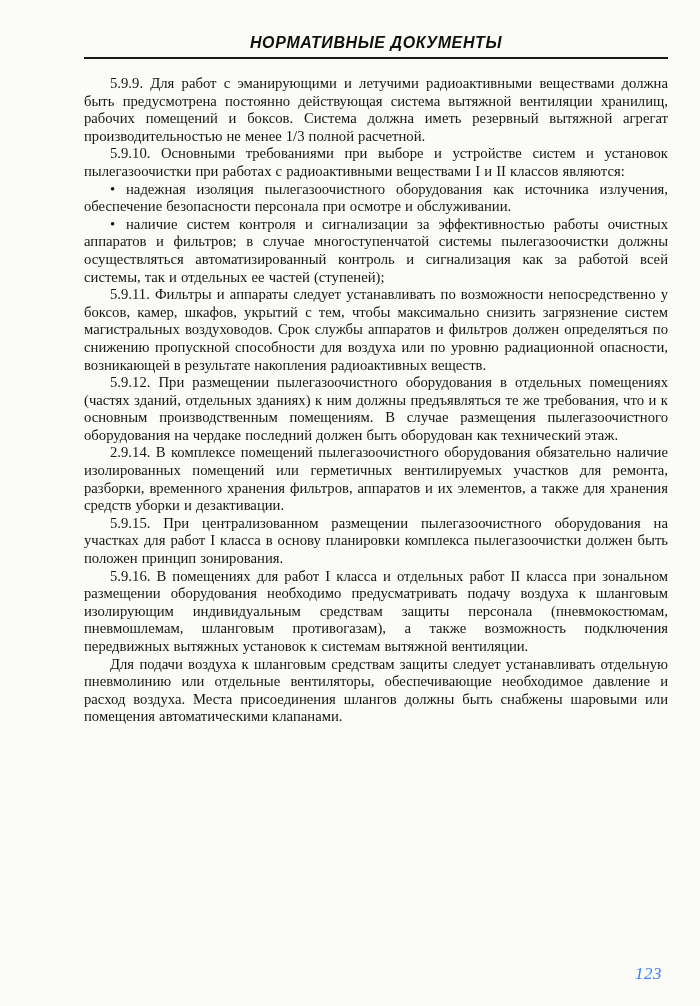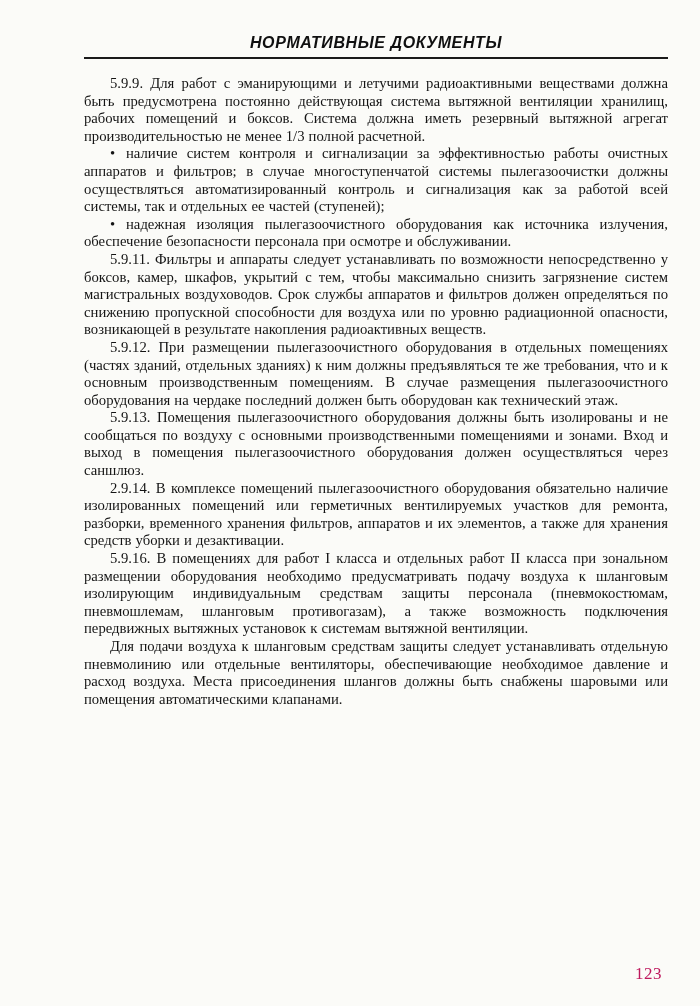--- a/index.html
+++ b/index.html
@@ -48,42 +48,44 @@
     display: inline-block;
     width: 16px;
     text-indent: 0;
   }
   .page-number {
     position: absolute;
     right: 38px;
     bottom: 22px;
     font-size: 17px;
     letter-spacing: 0.5px;
-    color: #be185d;
+    color: #3b82f6;
+    font-style: italic;
   }
 </style>
 </head>
 <body>
 
 <div class="page">
 
   <div class="page-header">
     <div class="header-title">НОРМАТИВНЫЕ ДОКУМЕНТЫ</div>
     <div class="header-rule"></div>
   </div>
 
   <div class="doc-body">
     <p class="para">5.9.9. Для работ с эманирующими и летучими радиоактивными веществами должна быть предусмотрена постоянно действующая система вытяжной вентиляции хранилищ, рабочих помещений и боксов. Система должна иметь резервный вытяжной агрегат производительностью не менее 1/3 полной расчетной.</p>
+    <p class="para">5.9.10. Основными требованиями при выборе и устройстве систем и установок пылегазоочистки при работах с радиоактивными веществами I и II классов являются:</p>
 
+    <p class="para bullet"><span class="marker">•</span><span>надежная изоляция пылегазоочистного оборудования как источника излучения, обеспечение безопасности персонала при осмотре и обслуживании.</span></p>
     <p class="para bullet"><span class="marker">•</span><span>наличие систем контроля и сигнализации за эффективностью работы очистных аппаратов и фильтров; в случае многоступенчатой системы пылегазоочистки должны осуществляться автоматизированный контроль и сигнализация как за работой всей системы, так и отдельных ее частей (ступеней);</span></p>
-    <p class="para bullet"><span class="marker">•</span><span>надежная изоляция пылегазоочистного оборудования как источника излучения, обеспечение безопасности персонала при осмотре и обслуживании.</span></p>
 
     <p class="para">5.9.11. Фильтры и аппараты следует устанавливать по возможности непосредственно у боксов, камер, шкафов, укрытий с тем, чтобы максимально снизить загрязнение систем магистральных воздуховодов. Срок службы аппаратов и фильтров должен определяться по снижению пропускной способности для воздуха или по уровню радиационной опасности, возникающей в результате накопления радиоактивных веществ.</p>
     <p class="para">5.9.12. При размещении пылегазоочистного оборудования в отдельных помещениях (частях зданий, отдельных зданиях) к ним должны предъявляться те же требования, что и к основным производственным помещениям. В случае размещения пылегазоочистного оборудования на чердаке последний должен быть оборудован как технический этаж.</p>
-    <p class="para">5.9.13. Помещения пылегазоочистного оборудования должны быть изолированы и не сообщаться по воздуху с основными производственными помещениями и зонами. Вход и выход в помещения пылегазоочистного оборудования должен осуществляться через саншлюз.</p>
     <p class="para">2.9.14. В комплексе помещений пылегазоочистного оборудования обязательно наличие изолированных помещений или герметичных вентилируемых участков для ремонта, разборки, временного хранения фильтров, аппаратов и их элементов, а также для хранения средств уборки и дезактивации.</p>
+    <p class="para">5.9.15. При централизованном размещении пылегазоочистного оборудования на участках для работ I класса в основу планировки комплекса пылегазоочистки должен быть положен принцип зонирования.</p>
     <p class="para">5.9.16. В помещениях для работ I класса и отдельных работ II класса при зональном размещении оборудования необходимо предусматривать подачу воздуха к шланговым изолирующим индивидуальным средствам защиты персонала (пневмокостюмам, пневмошлемам, шланговым противогазам), а также возможность подключения передвижных вытяжных установок к системам вытяжной вентиляции.</p>
     <p class="para">Для подачи воздуха к шланговым средствам защиты следует устанавливать отдельную пневмолинию или отдельные вентиляторы, обеспечивающие необходимое давление и расход воздуха. Места присоединения шлангов должны быть снабжены шаровыми или помещения автоматическими клапанами.</p>
   </div>
 
   <div class="page-number">123</div>
 
 </div>
 
 </body></html>

